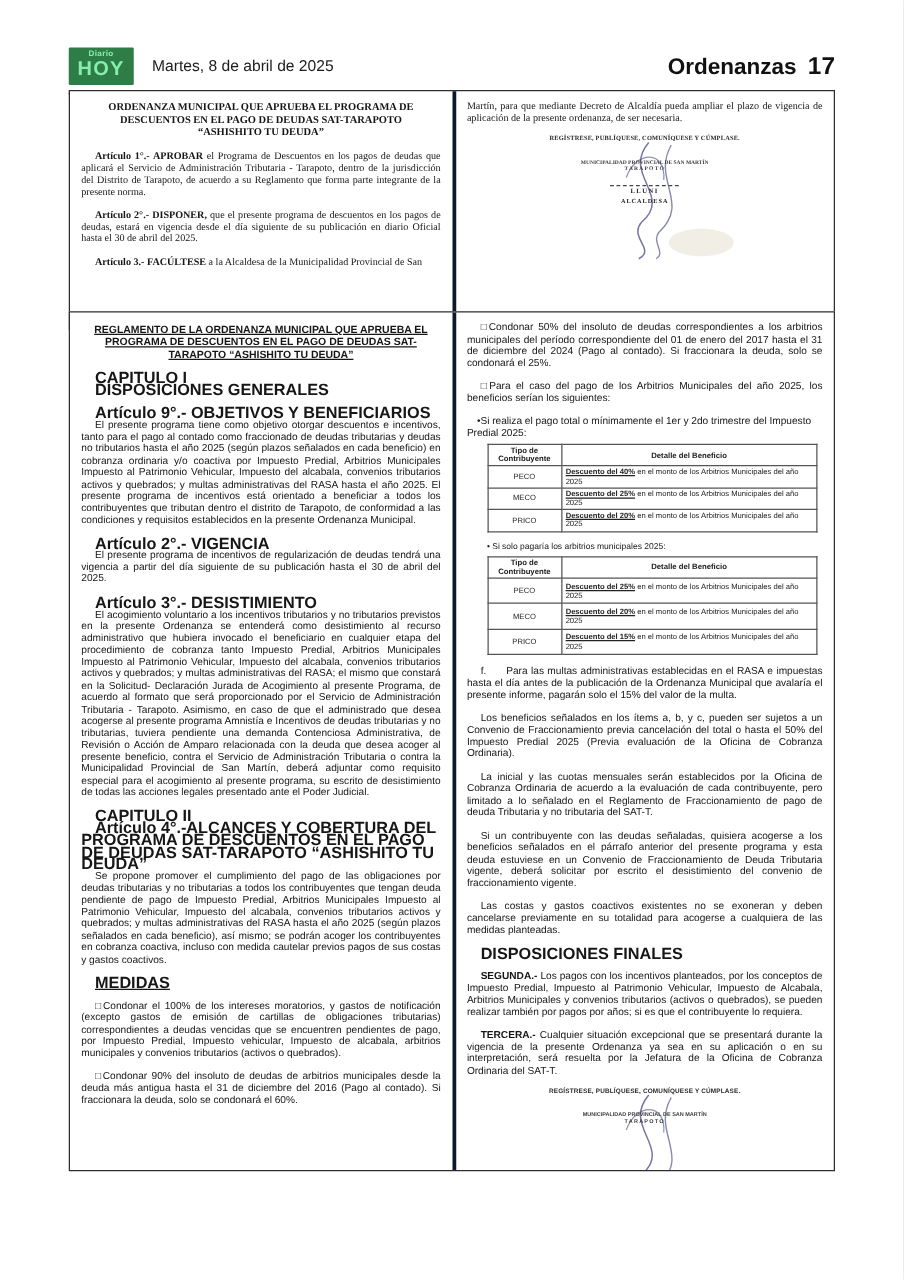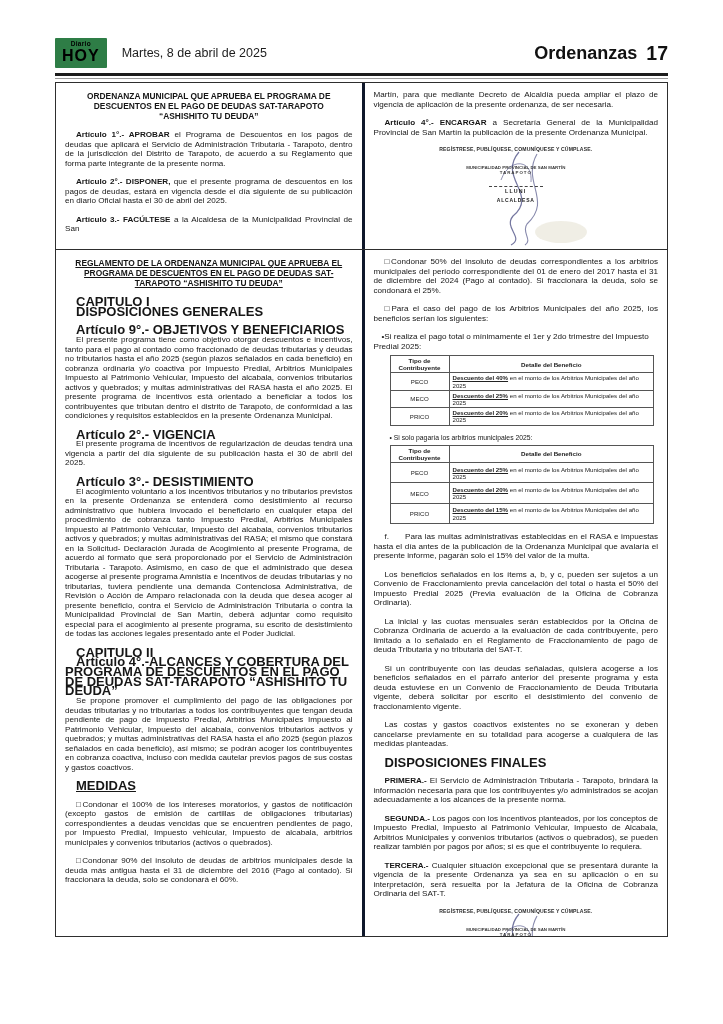--- a/index.html
+++ b/index.html
@@ -1,31 +1,31 @@
 <!DOCTYPE html>
 <html><head>
 <meta charset="utf-8">
 <style>
   html,body{margin:0;padding:0;background:#e9e9e9;}
   .page{position:relative;width:723px;height:1024px;background:#fff;overflow:hidden;
         font-family:"Liberation Sans",sans-serif;color:#161616;margin:0 auto;
         box-shadow:0 0 6px rgba(0,0,0,.25);}
   
   .mast{position:absolute;left:55px;right:55px;top:36px;height:34px;display:flex;align-items:center;}
-  .logo{background:var(--logo-green,#2e7d46);color:#000000;text-align:center;line-height:1;padding:3px 7px 4px;border-radius:1px;}
+  .logo{background:var(--logo-green,#2e7d46);color:#86efac;text-align:center;line-height:1;padding:3px 7px 4px;border-radius:1px;}
   .logo .d{display:block;font-size:6.5px;font-weight:bold;letter-spacing:.3px;margin-bottom:1px;}
   .logo .h{font-size:16px;font-weight:bold;letter-spacing:1px;}
   .date{margin-left:15px;font-size:12.5px;color:#1d1d1d;}
   .sect{margin-left:auto;font-size:18px;font-weight:bold;color:#111;}
   .pnum{font-size:19.5px;font-weight:bold;margin-left:9px;color:#111;}
   .rule1{position:absolute;left:55px;right:55px;top:73px;border-top:3px solid #1c1c1c;}
   .rule2{position:absolute;left:55px;right:55px;top:78px;border-top:1px solid #9a9a9a;}
   
   .abox{position:absolute;left:55px;width:613px;border:1px solid #2e2e2e;display:flex;background:#fff;box-sizing:border-box;}
-  .box1{top:82px;height:192px;}
+  .box1{top:72px;height:192px;font-family:Liberation Serif, serif;}
   .box2{top:249px;height:688px;}
   .col{width:50%;box-sizing:border-box;padding:7px 9px 4px;overflow:hidden;}
   .col.r{border-left:3px solid #0f172a;}
   
   .t1{font-weight:bold;text-align:center;font-size:8.4px;line-height:10px;margin:1px 6px 9px;}
   .t1u{text-decoration:underline;}
   .p{font-size:8.1px;line-height:9.5px;text-align:justify;margin:0 0 9px;text-indent:11px;}
   .p.ni{text-indent:0;}
   .h{font-size:13px;line-height:9.7px;font-weight:bold;margin:0;text-indent:11px;text-align:left;}
   .h.mb{margin-bottom:9px;}
@@ -76,21 +76,20 @@
 
   <div class="abox box1">
     <div class="col">
       <div class="t1">ORDENANZA MUNICIPAL QUE APRUEBA EL PROGRAMA DE DESCUENTOS EN EL PAGO DE DEUDAS SAT-TARAPOTO “ASHISHITO TU DEUDA”</div>
       <p class="p"><span class="lead">Artículo 1°.- APROBAR</span><span> el Programa de Descuentos en los pagos de deudas que aplicará el Servicio de Administración Tributaria - Tarapoto, dentro de la jurisdicción del Distrito de Tarapoto, de acuerdo a su Reglamento que forma parte integrante de la presente norma.</span></p>
       <p class="p"><span class="lead">Artículo 2°.- DISPONER,</span><span> que el presente programa de descuentos en los pagos de deudas, estará en vigencia desde el día siguiente de su publicación en diario Oficial hasta el 30 de abril del 2025.</span></p>
       <p class="p"><span class="lead">Artículo 3.- FACÚLTESE</span><span> a la Alcaldesa de la Municipalidad Provincial de San</span></p>
     </div>
     <div class="col r">
       <p class="p ni"><span>Martín, para que mediante Decreto de Alcaldía pueda ampliar el plazo de vigencia de aplicación de la presente ordenanza, de ser necesaria.</span></p>
-      <p class="p"><span class="lead">Artículo 4°.- ENCARGAR</span><span> a Secretaría General de la Municipalidad Provincial de San Martín la publicación de la presente Ordenanza Municipal.</span></p>
       <div class="sig">
         <div class="reg">REGÍSTRESE, PUBLÍQUESE, COMUNÍQUESE Y CÚMPLASE.</div>
         <svg width="150" height="96" viewBox="0 0 150 96">
           <path d="M78 2 C 56 28, 98 44, 72 66 C 62 78, 84 88, 70 95" stroke="#474a80" stroke-width="1.2" fill="none" opacity="0.75"></path>
           <path d="M96 4 C 80 32, 112 50, 86 74 C 80 82, 92 90, 84 95" stroke="#474a80" stroke-width="1.1" fill="none" opacity="0.65"></path>
           <path d="M60 30 C 68 8, 92 8, 90 32" stroke="#474a80" stroke-width="1" fill="none" opacity="0.6"></path>
           <ellipse cx="120" cy="82" rx="26" ry="11" fill="#eceadf" opacity="0.8"></ellipse>
         </svg>
         <div class="sigstack">
           <div class="stampline1">MUNICIPALIDAD PROVINCIAL DE SAN MARTÍN</div>
@@ -168,21 +167,20 @@
         </tr>
       </tbody>
         </table>
 
       <p class="p"><span class="fl">f.</span><span>Para las multas administrativas establecidas en el RASA e impuestas hasta el día antes de la publicación de la Ordenanza Municipal que avalaría el presente informe, pagarán solo el 15% del valor de la multa.</span></p>
       <p class="p">Los beneficios señalados en los ítems a, b, y c, pueden ser sujetos a un Convenio de Fraccionamiento previa cancelación del total o hasta el 50% del Impuesto Predial 2025 (Previa evaluación de la Oficina de Cobranza Ordinaria).</p>
       <p class="p">La inicial y las cuotas mensuales serán establecidos por la Oficina de Cobranza Ordinaria de acuerdo a la evaluación de cada contribuyente, pero limitado a lo señalado en el Reglamento de Fraccionamiento de pago de deuda Tributaria y no tributaria del SAT-T.</p>
       <p class="p">Si un contribuyente con las deudas señaladas, quisiera acogerse a los beneficios señalados en el párrafo anterior del presente programa y esta deuda estuviese en un Convenio de Fraccionamiento de Deuda Tributaria vigente, deberá solicitar por escrito el desistimiento del convenio de fraccionamiento vigente.</p>
       <p class="p">Las costas y gastos coactivos existentes no se exoneran y deben cancelarse previamente en su totalidad para acogerse a cualquiera de las medidas planteadas.</p>
       <div class="h mb">DISPOSICIONES FINALES</div>
-      <p class="p"><span class="lead">PRIMERA.-</span><span> El Servicio de Administración Tributaria - Tarapoto, brindará la información necesaria para que los contribuyentes y/o administrados se acojan adecuadamente a los alcances de la presente norma.</span></p>
       <p class="p"><span class="lead">SEGUNDA.-</span><span> Los pagos con los incentivos planteados, por los conceptos de Impuesto Predial, Impuesto al Patrimonio Vehicular, Impuesto de Alcabala, Arbitrios Municipales y convenios tributarios (activos o quebrados), se pueden realizar también por pagos por años; si es que el contribuyente lo requiera.</span></p>
       <p class="p"><span class="lead">TERCERA.-</span><span> Cualquier situación excepcional que se presentará durante la vigencia de la presente Ordenanza ya sea en su aplicación o en su interpretación, será resuelta por la Jefatura de la Oficina de Cobranza Ordinaria del SAT-T.</span></p>
 
       <div class="sig">
         <div class="reg">REGÍSTRESE, PUBLÍQUESE, COMUNÍQUESE Y CÚMPLASE.</div>
         <svg width="150" height="96" viewBox="0 0 150 96">
           <path d="M78 2 C 56 28, 98 44, 72 66 C 62 78, 84 88, 70 95" stroke="#474a80" stroke-width="1.2" fill="none" opacity="0.75"></path>
           <path d="M96 4 C 80 32, 112 50, 86 74 C 80 82, 92 90, 84 95" stroke="#474a80" stroke-width="1.1" fill="none" opacity="0.65"></path>
           <path d="M60 30 C 68 8, 92 8, 90 32" stroke="#474a80" stroke-width="1" fill="none" opacity="0.6"></path>
           <ellipse cx="120" cy="82" rx="26" ry="11" fill="#eceadf" opacity="0.8"></ellipse>

